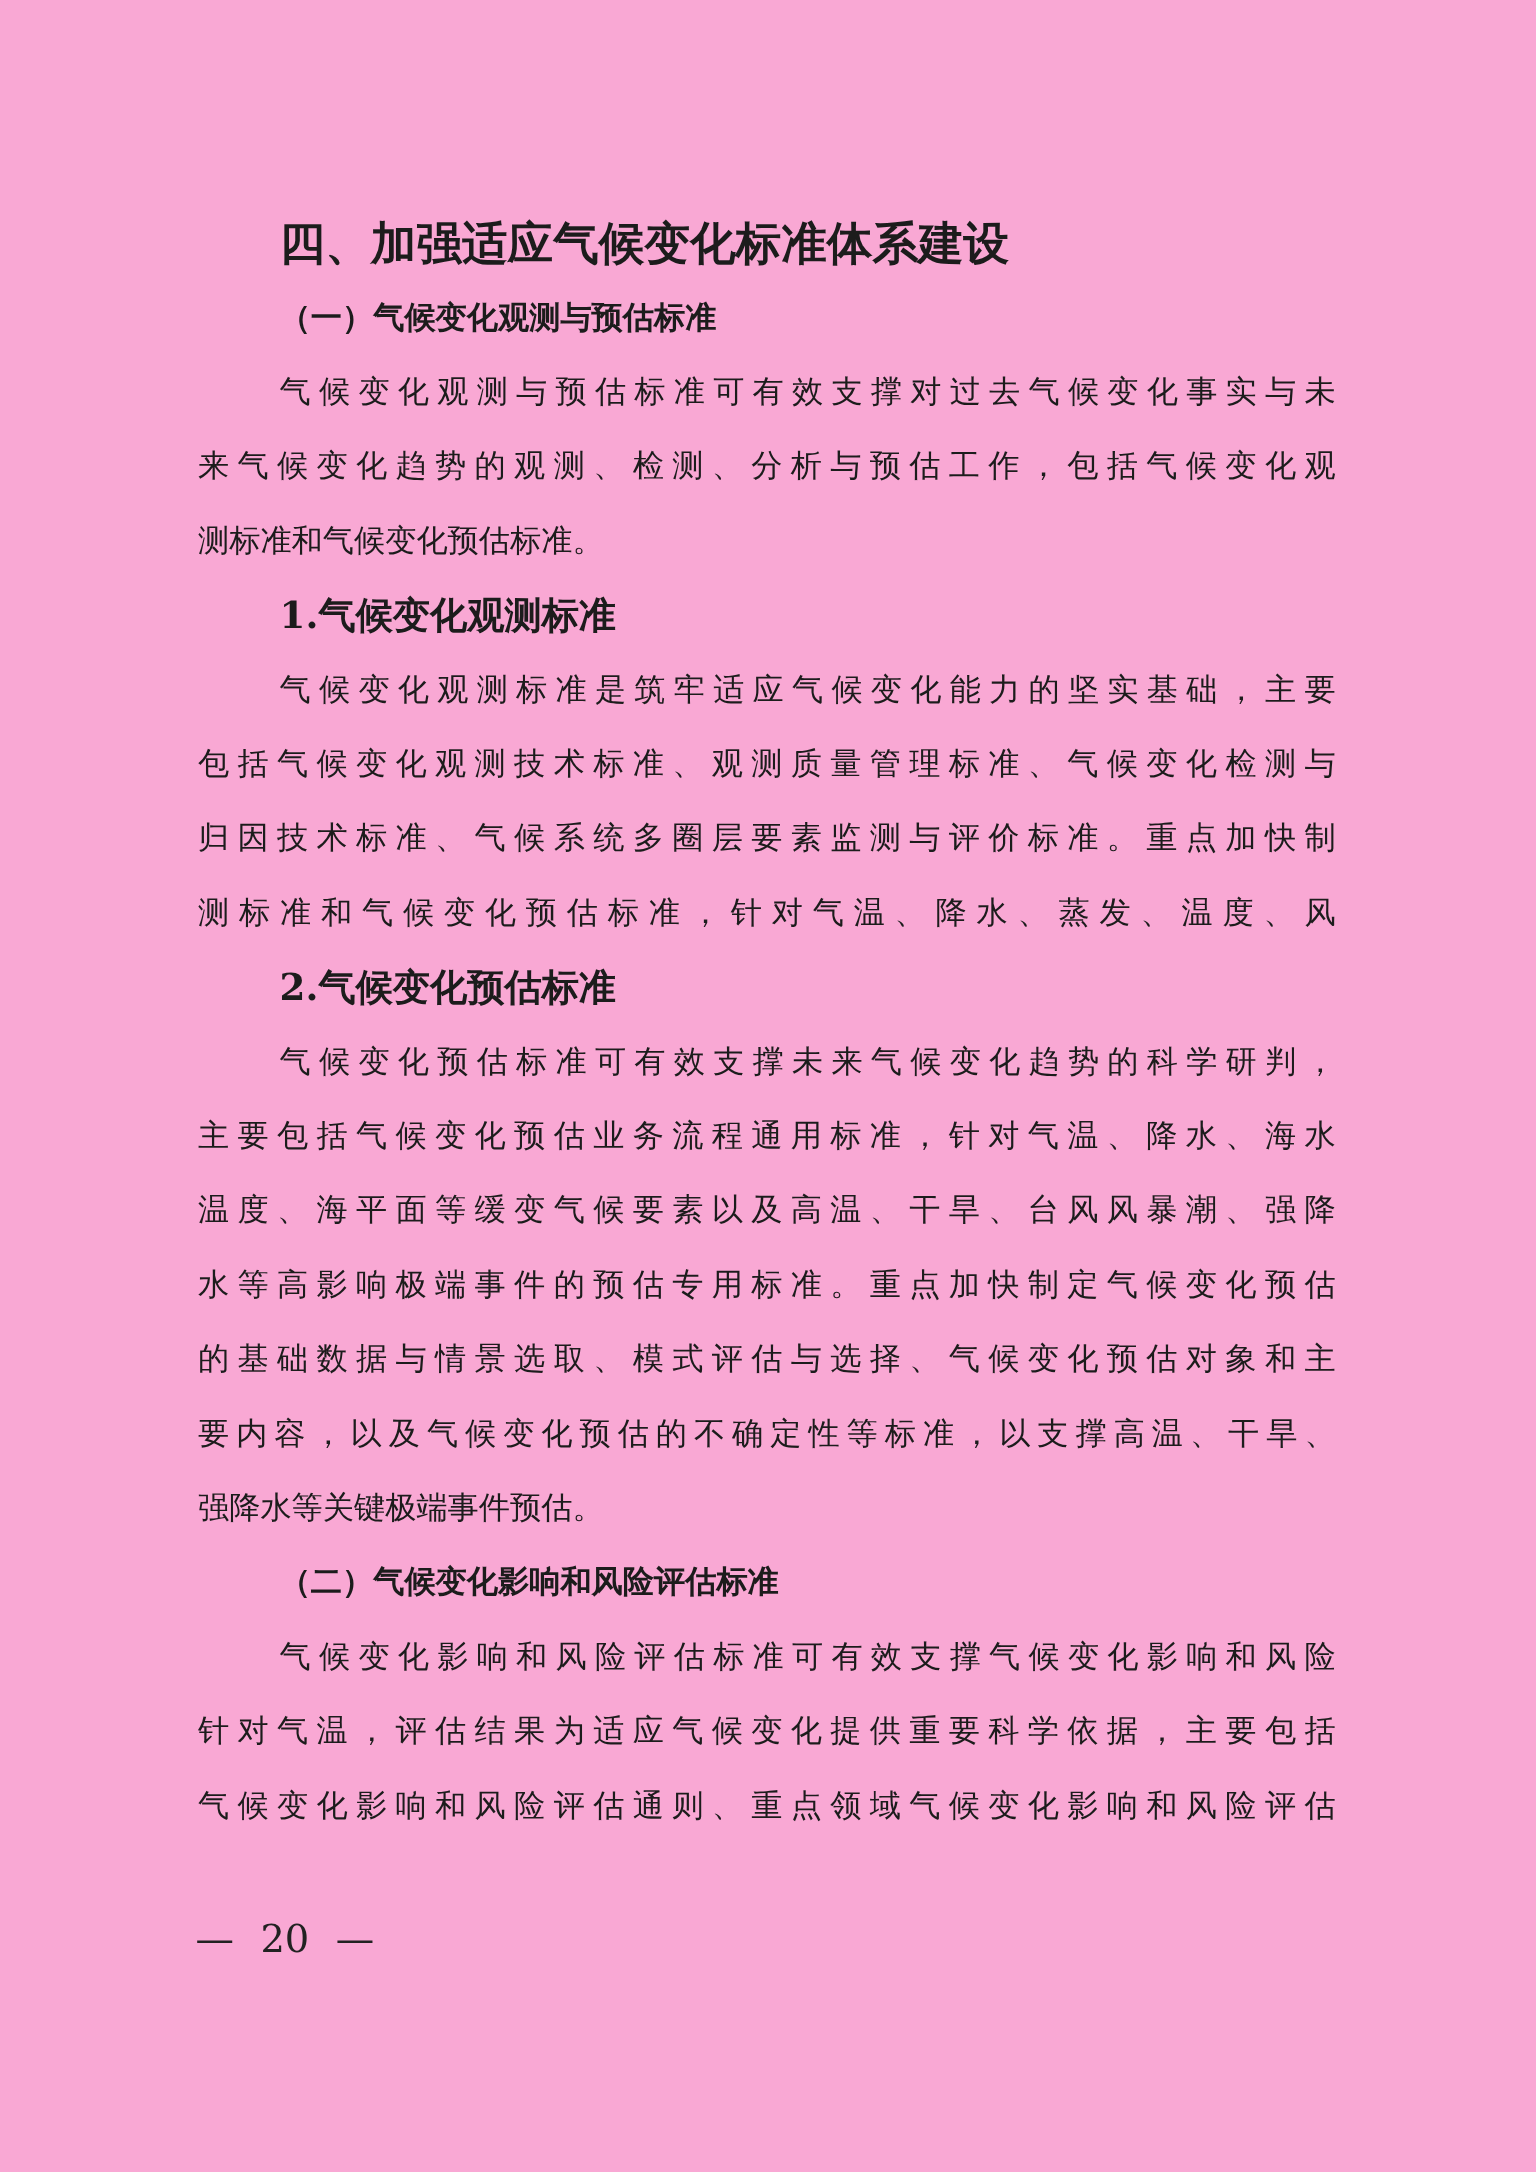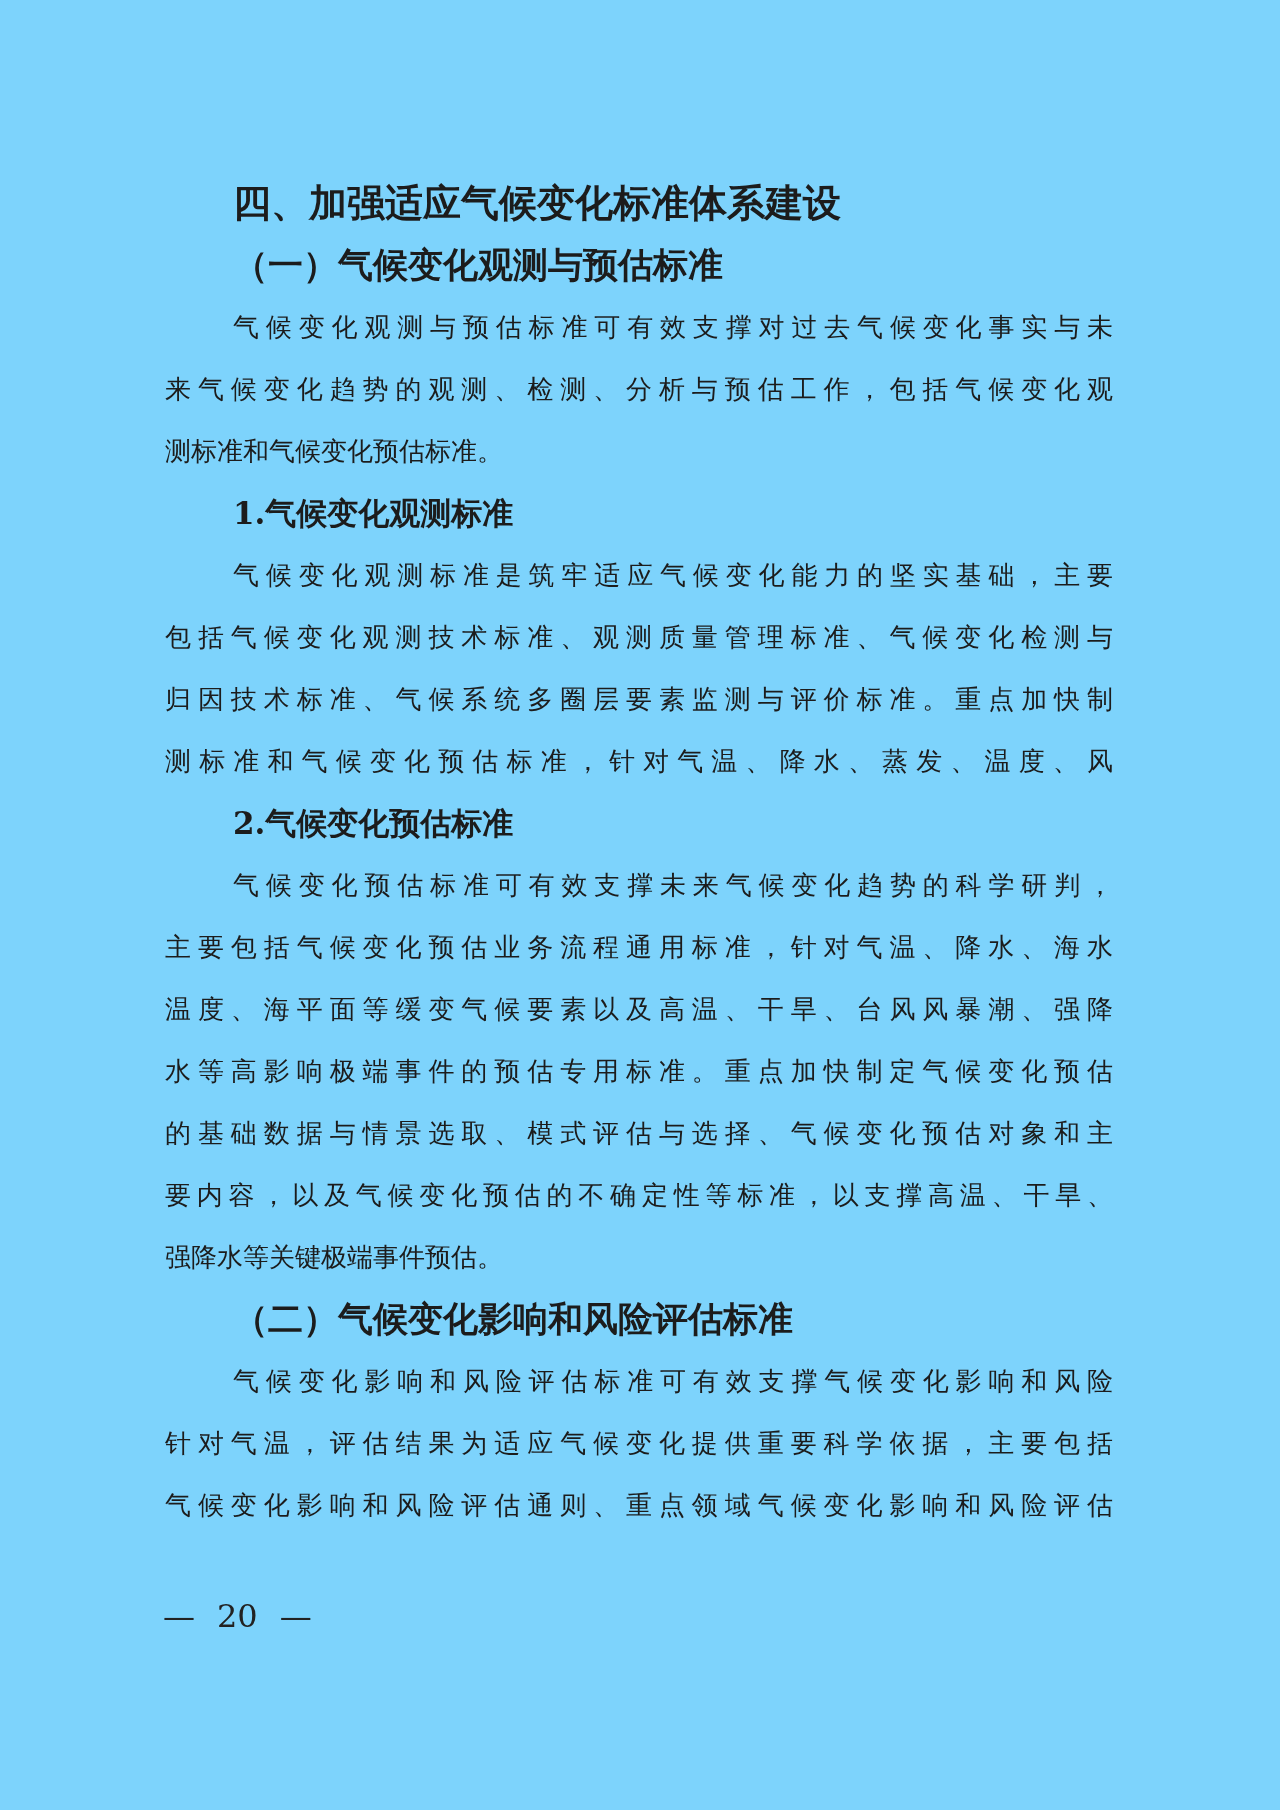--- a/index.html
+++ b/index.html
@@ -35,21 +35,21 @@
   .line.indent {
     padding-left: 68px;
   }
   .line.h1 {
     font-family: "DejaVu Sans", "Liberation Sans", sans-serif;
     font-weight: 700;
     font-size: 38px;
   }
   .line.h2 {
     font-weight: 700;
-    font-size: 35px;
+    font-size: 26px;
   }
   .line.h3 {
     font-weight: 700;
     font-size: 31px;
   }
   .footer {
     position: absolute;
     left: 163px;
     top: 1592px;
     font-size: 32px;
@@ -58,21 +58,21 @@
     color: #222222;
     text-align: right;
   }
   .footer .num {
     margin: 0 22px;
   }
 </style>
 </head>
 <body>
 
-<div class="page" style="background: #7dd3fc; color: rgb(28, 28, 28); text-decoration: underline;">
+<div class="page" style="background: #f9a8d4; color: rgb(28, 28, 28); text-decoration: underline;">
   <div class="text-block">
       <div class="line h1 indent">四、加强适应气候变化标准体系建设</div>
       <div class="line h2 indent">（一）气候变化观测与预估标准</div>
       <div class="line body indent fill">气候变化观测与预估标准可有效支撑对过去气候变化事实与未</div>
       <div class="line body fill">来气候变化趋势的观测、检测、分析与预估工作，包括气候变化观</div>
       <div class="line body">测标准和气候变化预估标准。</div>
       <div class="line h3 indent">1.气候变化观测标准</div>
       <div class="line body indent fill">气候变化观测标准是筑牢适应气候变化能力的坚实基础，主要</div>
       <div class="line body fill">包括气候变化观测技术标准、观测质量管理标准、气候变化检测与</div>
       <div class="line body fill">归因技术标准、气候系统多圈层要素监测与评价标准。重点加快制</div>

